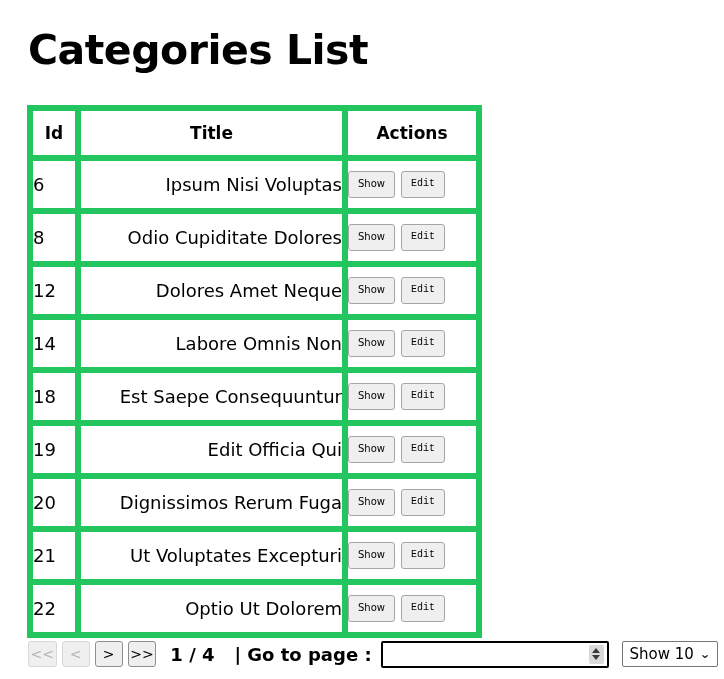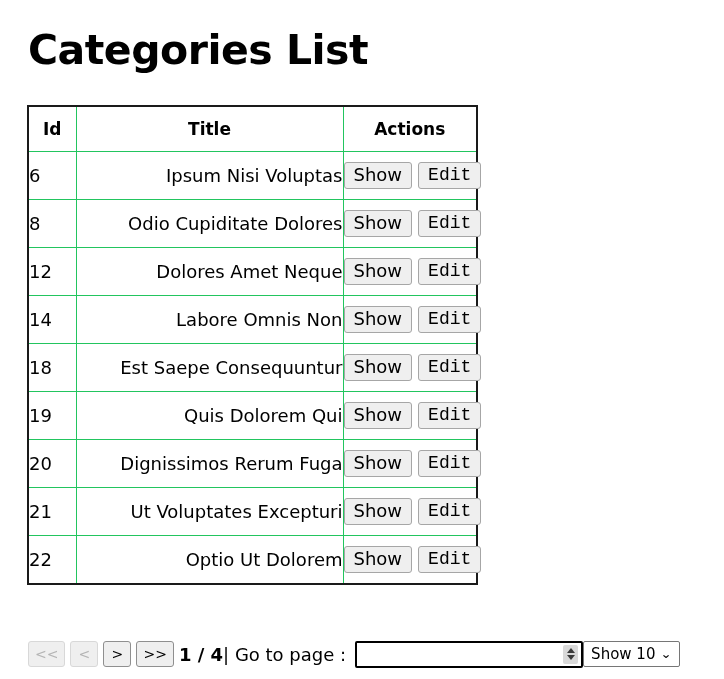--- a/index.html
+++ b/index.html
@@ -47,21 +47,21 @@
   }
   table.data-table {
     border-collapse: collapse;
     border: 2px solid #1a1a1a;
     width: 451px;
     table-layout: fixed;
     background: #ffffff;
   }
   table.data-table th,
   table.data-table td {
-    border: 1px solid #22c55e;
+    border: 6px solid #22c55e;
     padding: 0;
     background: #ffffff;
   }
   table.data-table thead th {
     font-size: 17px;
     font-weight: bold;
     text-align: center;
     height: 44px;
     vertical-align: middle;
   }
@@ -87,21 +87,21 @@
   td.cell-actions {
     text-align: left;
     padding-left: 10px;
     white-space: nowrap;
   }
 
   
   .btn {
     display: inline-block;
     font-family: "DejaVu Sans", "Liberation Sans", sans-serif;
-    font-size: 18px;
+    font-size: 10px;
     line-height: 14px;
     color: #000000;
     background: #efefef;
     border: 1px solid #a6a6a6;
     border-radius: 3px;
     padding: 5px 9px 6px 9px;
     margin: 0 6px 0 0;
     cursor: default;
     vertical-align: middle;
   }
@@ -136,27 +136,28 @@
     cursor: default;
   }
   .pg-btn.disabled {
     color: #b4b4b4;
     border-color: #d8d8d8;
     background: #efefef;
   }
   .pager-status {
     font-size: 18px;
     font-weight: bold;
+    margin-left: 9px;
     margin-right: 0;
     color: #000000;
   }
   .pager-label {
     font-size: 18px;
-    font-weight: normal;
-    margin-left: 0;
+    font-weight: bold;
+    margin-left: 20px;
     color: #000000;
   }
 
   
   .goto-wrap {
     position: relative;
     display: inline-block;
     margin-left: 9px;
     width: 228px;
     height: 27px;
@@ -193,20 +194,21 @@
     width: 0;
     height: 0;
     border-left: 4px solid transparent;
     border-right: 4px solid transparent;
   }
   .spin-up   { border-bottom: 5px solid #3b3b3b; }
   .spin-down { border-top: 5px solid #3b3b3b; }
 
   
   .show-select {
+    margin-left: 13px;
     box-sizing: border-box;
     height: 26px;
     border: 1px solid #767676;
     border-radius: 2px;
     background: #ffffff;
     font-family: "DejaVu Sans", "Liberation Sans", sans-serif;
     font-size: 15px;
     color: #000000;
     display: inline-flex;
     align-items: center;
@@ -263,21 +265,21 @@
             <td class="cell-title">Labore Omnis Non</td>
             <td class="cell-actions"><button class="btn">Show</button><button class="btn">Edit</button></td>
           </tr>
           <tr>
             <td class="cell-id">18</td>
             <td class="cell-title">Est Saepe Consequuntur</td>
             <td class="cell-actions"><button class="btn">Show</button><button class="btn">Edit</button></td>
           </tr>
           <tr>
             <td class="cell-id">19</td>
-            <td class="cell-title">Quis Dolorem Qui</td>
+            <td class="cell-title">Edit Officia Qui</td>
             <td class="cell-actions"><button class="btn">Show</button><button class="btn">Edit</button></td>
           </tr>
           <tr>
             <td class="cell-id">20</td>
             <td class="cell-title">Dignissimos Rerum Fuga</td>
             <td class="cell-actions"><button class="btn">Show</button><button class="btn">Edit</button></td>
           </tr>
           <tr>
             <td class="cell-id">21</td>
             <td class="cell-title">Ut Voluptates Excepturi</td>

